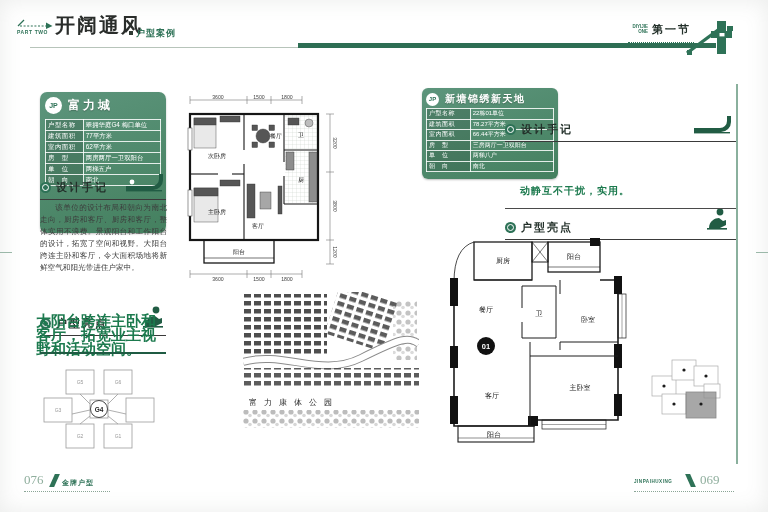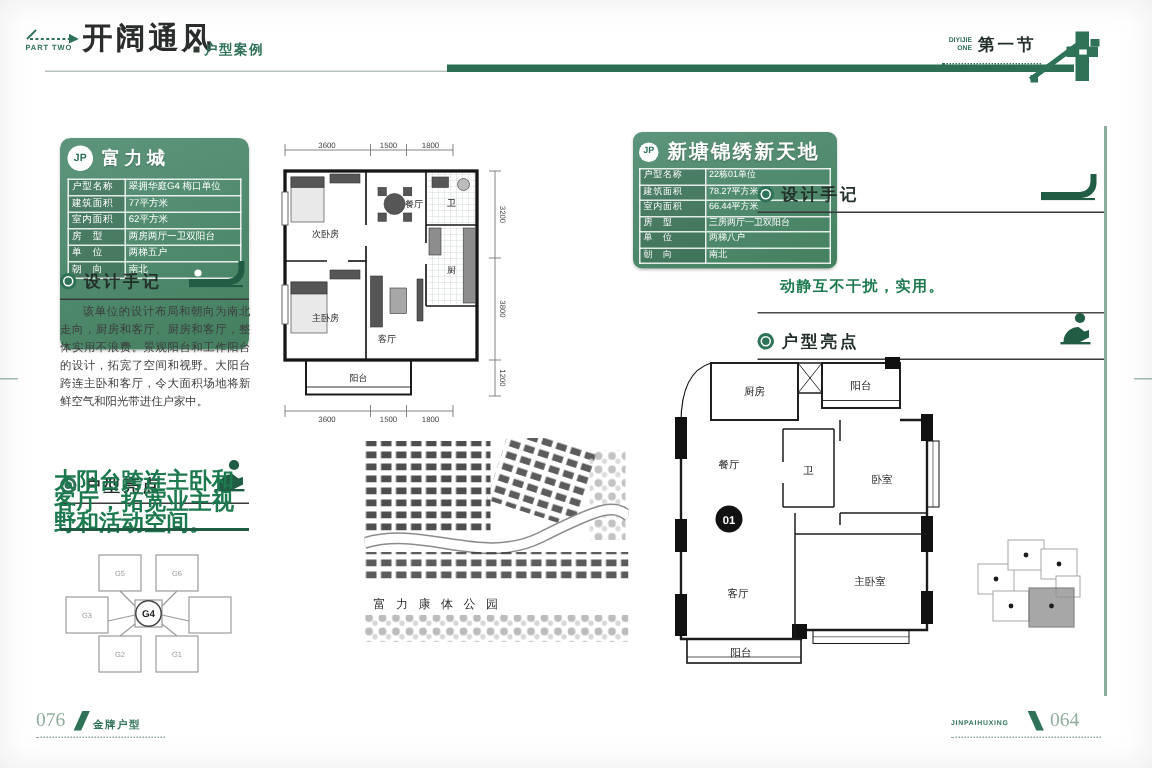--- a/index.html
+++ b/index.html
@@ -282,21 +282,21 @@
     <path d="M0,70 C40,58 78,86 118,66 S 166,44 176,52" fill="none" stroke="#8b8b8b" stroke-width="8"></path>
     <path d="M0,70 C40,58 78,86 118,66 S 166,44 176,52" fill="none" stroke="#ffffff" stroke-width="6"></path>
     <rect x="0" y="76" width="176" height="18" fill="url(#bldg)" opacity="0.85"></rect>
     <text x="6" y="113" font-size="8" fill="#2b2b2b" letter-spacing="7">富力康体公园</text>
     <rect x="0" y="118" width="176" height="18" fill="url(#trees)" opacity="0.9"></rect>
   </svg>
 
   <div class="abs card" style="left:422px;top:88px;width:136px;height:91px;border-radius:6px;padding:4px">
     <div class="card-head" style="margin-bottom:2px">
       <div class="logo-circle" style="width:13px;height:13px;font-size:6px">JP</div>
-      <div class="card-title" style="font-size:13px;letter-spacing:1.5px">新塘锦绣新天地</div>
+      <div class="card-title" style="font-size:10px;letter-spacing:1.5px">新塘锦绣新天地</div>
     </div>
     <table class="spec-table" style="font-size:6px">
       <tbody>
         <tr>
           <td class="lab">户型名称</td>
           <td>22栋01单位</td>
           </tr>
         <tr>
           <td class="lab">建筑面积</td>
           <td>78.27平方米</td>
@@ -428,16 +428,16 @@
   <div class="abs edge-tick" style="left:0;top:252px;width:12px"></div>
   <div class="abs edge-tick" style="left:756px;top:252px;width:12px"></div>
 
   <div class="abs pg-num" style="left:24px;top:472px">076</div>
   <div class="abs slash" style="left:52px;top:474px"></div>
   <div class="abs foot-label" style="left:62px;top:478px">金牌户型</div>
   <div class="abs foot-dots" style="left:24px;top:491px;width:86px"></div>
 
   <div class="abs foot-tiny" style="left:634px;top:479px">JINPAIHUXING</div>
   <div class="abs bslash" style="left:688px;top:474px"></div>
-  <div class="abs pg-num" style="left:700px;top:472px">064</div>
+  <div class="abs pg-num" style="left:700px;top:472px">069</div>
   <div class="abs foot-dots" style="left:634px;top:491px;width:100px"></div>
 
 </div>
 
 </body></html>

